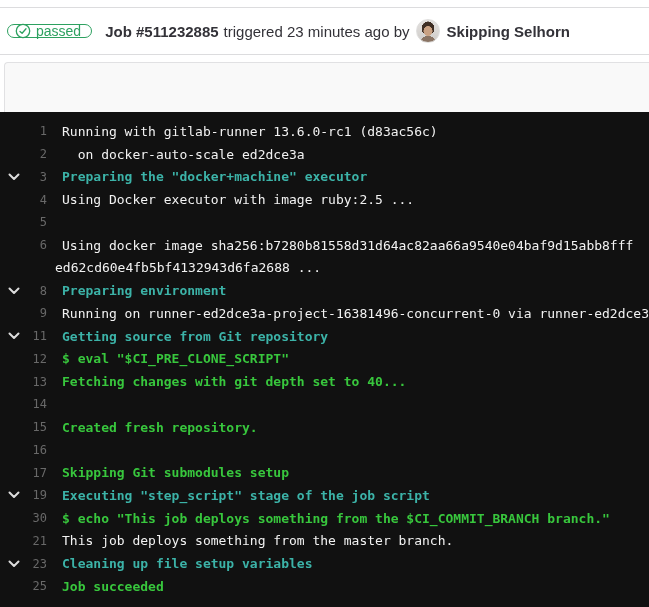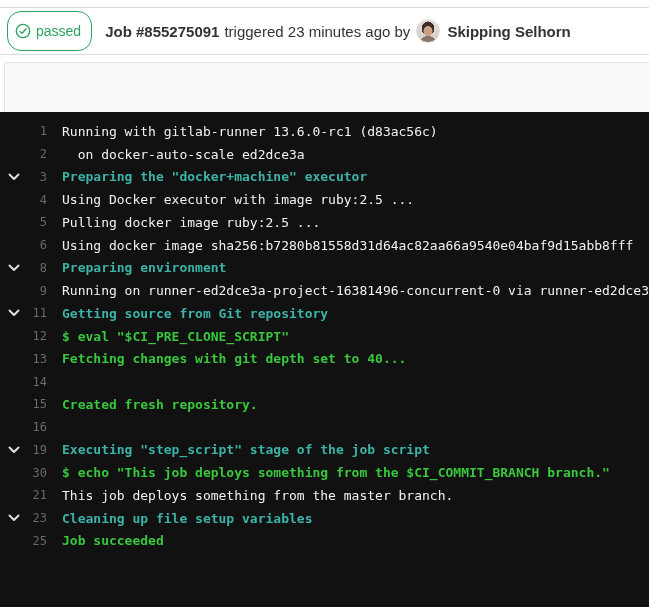--- a/index.html
+++ b/index.html
@@ -14,21 +14,21 @@
     background:#dcdcde;
   }
   .job-header {
     position:absolute; top:8px; left:0; right:0; height:46px;
     display:flex; align-items:center; padding-left:7px;
     border-bottom:1px solid #dcdcde; background:#fff;
     color:#333238; font-size:15px;
   }
   .badge {
     display:inline-flex; align-items:center; gap:5px;
-    height:40px; box-sizing:border-box; padding:0 10px 0 7px;
+    height:14px; box-sizing:border-box; padding:0 10px 0 7px;
     border:1px solid var(--badge-green); border-radius:14px;
     color:var(--badge-green); font-size:14px; margin-right:13px;
     background:#fff;
   }
   .badge svg { display:block; }
   .job-title { display:inline-flex; gap:5px; align-items:baseline; }
   .job-title strong { font-weight:bold; }
   .avatar {
     width:24px; height:24px; border-radius:50%; margin:0 7px 0 6px;
     flex:none; border:1px solid #e0dfde; box-sizing:border-box;
@@ -69,51 +69,53 @@
 
   <header class="job-header">
     <span class="badge">
       <svg width="16" height="16" viewBox="0 0 16 16" fill="none" stroke="#2da160" stroke-width="1.3">
         <circle cx="8" cy="8" r="6.7"></circle>
         <path d="M5 8.4 L7.1 10.3 L11 5.8" stroke-linecap="round" stroke-linejoin="round"></path>
       </svg>
       <span>passed</span>
     </span>
     <span class="job-title">
-      <strong>Job #855275091</strong>
+      <strong>Job #511232885</strong>
       <span>triggered 23 minutes ago by</span>
     </span>
     <span class="avatar"></span>
     <strong class="user-name">Skipping Selhorn</strong>
   </header>
 
   <div class="controls-band"></div>
 
   <div class="job-log">
     <div id="log-lines">
         <div class="log-row plain"><span class="caret"></span><span class="num">1</span><span class="txt">Running with gitlab-runner 13.6.0-rc1 (d83ac56c)</span></div>
         <div class="log-row plain"><span class="caret"></span><span class="num">2</span><span class="txt">  on docker-auto-scale ed2dce3a</span></div>
         <div class="log-row section"><span class="caret"><svg width="12" height="8" viewBox="0 0 12 8">
               <path d="M1.5 1.5 L6 6 L10.5 1.5" fill="none" stroke="#dcdcdc" stroke-width="2" stroke-linecap="round" stroke-linejoin="round"></path>
             </svg></span><span class="num">3</span><span class="txt">Preparing the "docker+machine" executor</span></div>
         <div class="log-row plain"><span class="caret"></span><span class="num">4</span><span class="txt">Using Docker executor with image ruby:2.5 ...</span></div>
-        <div class="log-row plain"><span class="caret"></span><span class="num">5</span><span class="txt">Pulling docker image ruby:2.5 ...</span></div>
+        <div class="log-row plain"><span class="caret"></span><span class="num">5</span></div>
         <div class="log-row plain"><span class="caret"></span><span class="num">6</span><span class="txt">Using docker image sha256:b7280b81558d31d64ac82aa66a9540e04baf9d15abb8fff</span></div>
+        <div class="log-row plain continuation"><span class="caret"></span><span class="num"></span><span class="txt">ed62cd60e4fb5bf4132943d6fa2688 ...</span></div>
         <div class="log-row section"><span class="caret"><svg width="12" height="8" viewBox="0 0 12 8">
               <path d="M1.5 1.5 L6 6 L10.5 1.5" fill="none" stroke="#dcdcdc" stroke-width="2" stroke-linecap="round" stroke-linejoin="round"></path>
             </svg></span><span class="num">8</span><span class="txt">Preparing environment</span></div>
         <div class="log-row plain"><span class="caret"></span><span class="num">9</span><span class="txt">Running on runner-ed2dce3a-project-16381496-concurrent-0 via runner-ed2dce3a</span></div>
         <div class="log-row section"><span class="caret"><svg width="12" height="8" viewBox="0 0 12 8">
               <path d="M1.5 1.5 L6 6 L10.5 1.5" fill="none" stroke="#dcdcdc" stroke-width="2" stroke-linecap="round" stroke-linejoin="round"></path>
             </svg></span><span class="num">11</span><span class="txt">Getting source from Git repository</span></div>
         <div class="log-row command"><span class="caret"></span><span class="num">12</span><span class="txt">$ eval "$CI_PRE_CLONE_SCRIPT"</span></div>
         <div class="log-row notice"><span class="caret"></span><span class="num">13</span><span class="txt">Fetching changes with git depth set to 40...</span></div>
         <div class="log-row plain"><span class="caret"></span><span class="num">14</span></div>
         <div class="log-row notice"><span class="caret"></span><span class="num">15</span><span class="txt">Created fresh repository.</span></div>
         <div class="log-row notice"><span class="caret"></span><span class="num">16</span></div>
+        <div class="log-row notice"><span class="caret"></span><span class="num">17</span><span class="txt">Skipping Git submodules setup</span></div>
         <div class="log-row section"><span class="caret"><svg width="12" height="8" viewBox="0 0 12 8">
               <path d="M1.5 1.5 L6 6 L10.5 1.5" fill="none" stroke="#dcdcdc" stroke-width="2" stroke-linecap="round" stroke-linejoin="round"></path>
             </svg></span><span class="num">19</span><span class="txt">Executing "step_script" stage of the job script</span></div>
         <div class="log-row command"><span class="caret"></span><span class="num">30</span><span class="txt">$ echo "This job deploys something from the $CI_COMMIT_BRANCH branch."</span></div>
         <div class="log-row plain"><span class="caret"></span><span class="num">21</span><span class="txt">This job deploys something from the master branch.</span></div>
         <div class="log-row section"><span class="caret"><svg width="12" height="8" viewBox="0 0 12 8">
               <path d="M1.5 1.5 L6 6 L10.5 1.5" fill="none" stroke="#dcdcdc" stroke-width="2" stroke-linecap="round" stroke-linejoin="round"></path>
             </svg></span><span class="num">23</span><span class="txt">Cleaning up file setup variables</span></div>
         <div class="log-row notice"><span class="caret"></span><span class="num">25</span><span class="txt">Job succeeded</span></div>
       </div>

